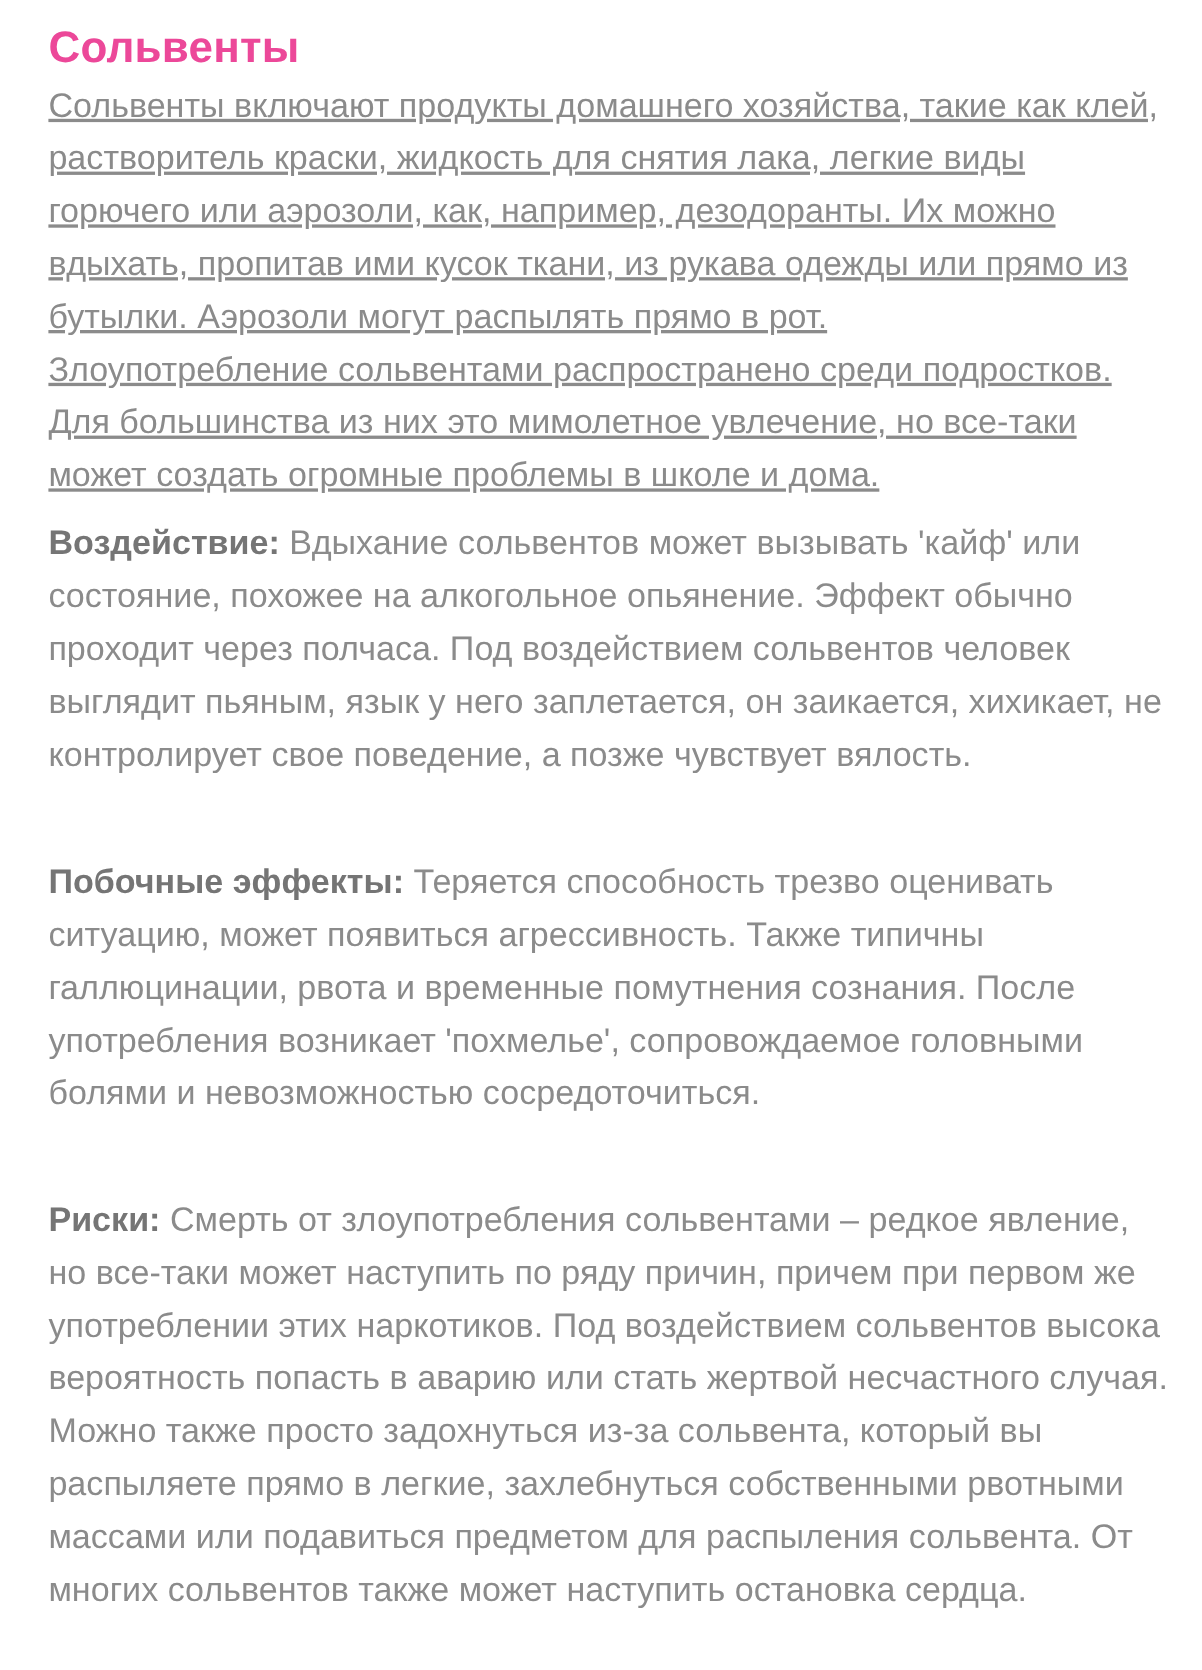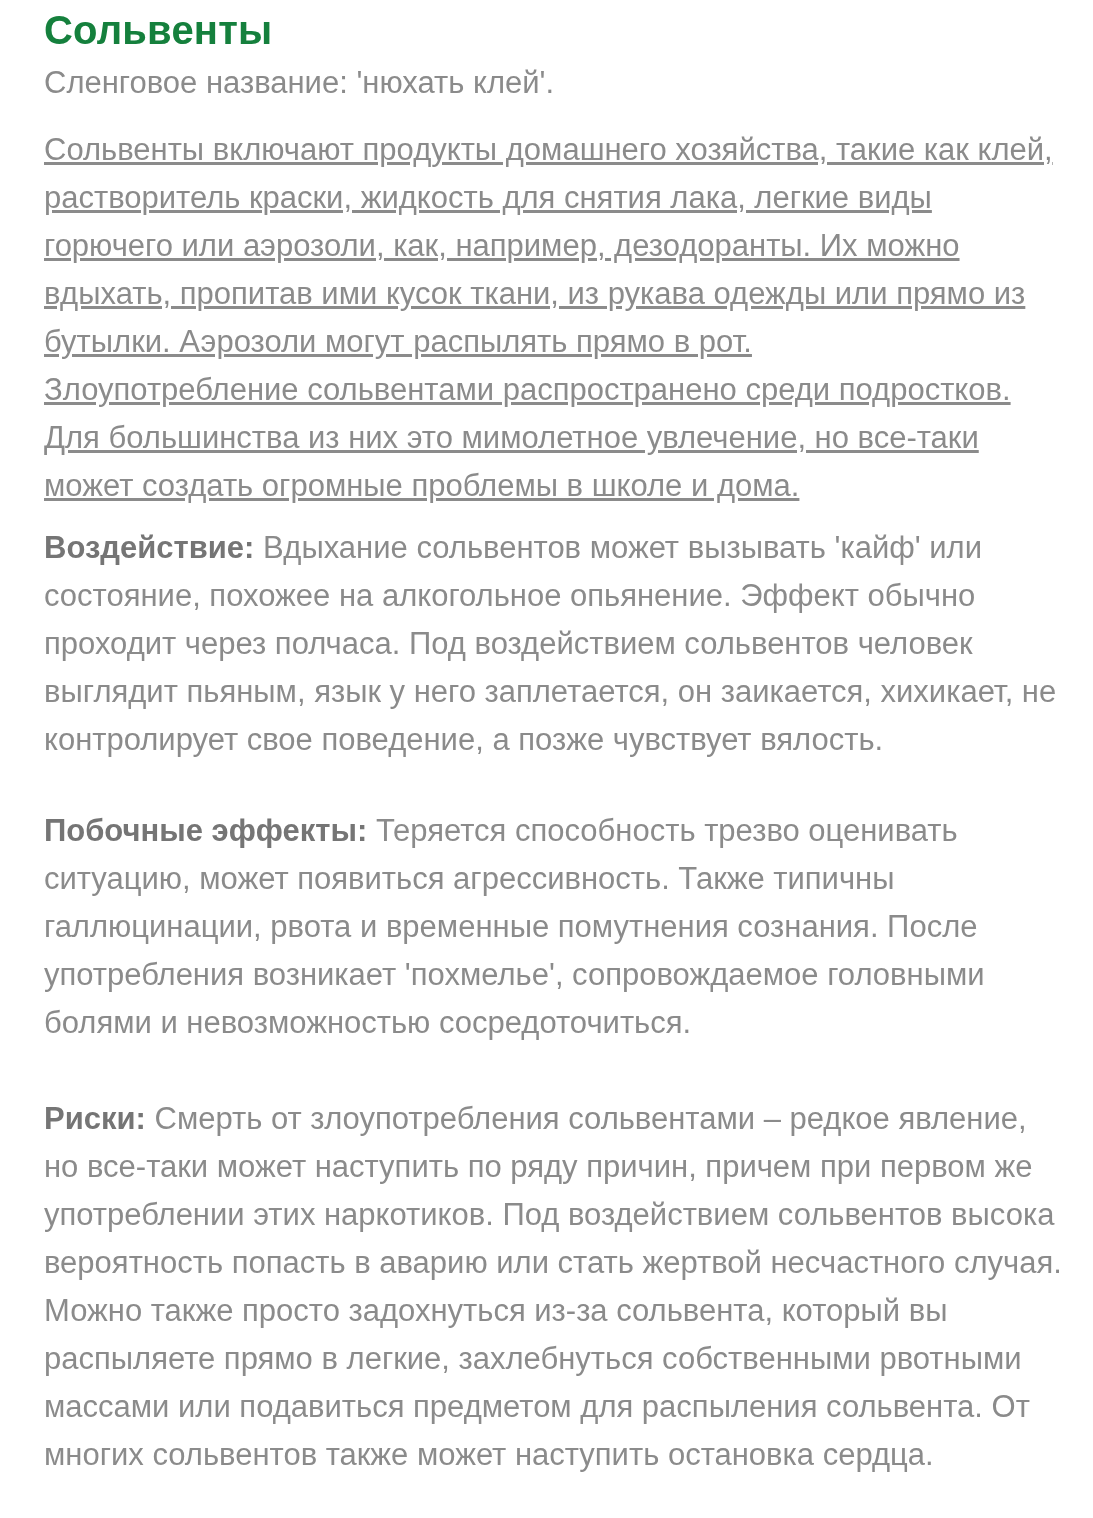--- a/index.html
+++ b/index.html
@@ -15,22 +15,22 @@
     box-sizing: border-box;
     width: 1093px;
     min-height: 1518px;
     padding: 8px 27px 0 44px;
     background: #ffffff;
   }
   .title {
     font-size: 40px;
     line-height: 44px;
     font-weight: bold;
-    color: #15803d;
-    margin: 0 0 7px 0;
+    color: #ec4899;
+    margin: 13px 0 7px 0;
     letter-spacing: 0.2px;
   }
   .subtitle {
     font-size: 31px;
     line-height: 48px;
     color: #8b8b8b;
     margin: 0 0 19px 0;
     white-space: pre-line;
   }
   .para {
@@ -38,31 +38,30 @@
     line-height: 48px;
     color: #8b8b8b;
     margin: 0;
     white-space: pre-line;
   }
   .para strong {
     font-weight: bold;
     color: #757575;
   }
   .para.gap-small   { margin-bottom: 14px; text-decoration: underline; }
-  .para.gap-medium  { margin-bottom: 43px; }
-  .para.gap-large   { margin-bottom: 48px; }
+  .para.gap-medium  { margin-bottom: 68px; }
+  .para.gap-large   { margin-bottom: 67px; }
 </style>
 </head>
 <body>
 
 <div class="page">
 
   <h1 class="title">Сольвенты</h1>
 
-  <p class="subtitle">Сленговое название: 'нюхать клей'.</p>
 
   <p class="para gap-small"><span>Сольвенты включают продукты домашнего хозяйства, такие как клей, растворитель краски, жидкость для снятия лака, легкие виды горючего или аэрозоли, как, например, дезодоранты. Их можно вдыхать, пропитав ими кусок ткани, из рукава одежды или прямо из бутылки. Аэрозоли могут распылять прямо в рот.
 Злоупотребление сольвентами распространено среди подростков. Для большинства из них это мимолетное увлечение, но все-таки может создать огромные проблемы в школе и дома.</span></p>
 
   <p class="para gap-medium"><strong>Воздействие:</strong><span> Вдыхание сольвентов может вызывать 'кайф' или состояние, похожее на алкогольное опьянение. Эффект обычно проходит через полчаса. Под воздействием сольвентов человек выглядит пьяным, язык у него заплетается, он заикается, хихикает, не контролирует свое поведение, а позже чувствует вялость.</span></p>
 
   <p class="para gap-large"><strong>Побочные эффекты:</strong><span> Теряется способность трезво оценивать ситуацию, может появиться агрессивность. Также типичны галлюцинации, рвота и временные помутнения сознания. После употребления возникает 'похмелье', сопровождаемое головными болями и невозможностью сосредоточиться.</span></p>
 
   <p class="para"><strong>Риски:</strong><span> Смерть от злоупотребления сольвентами – редкое явление, но все-таки может наступить по ряду причин, причем при первом же употреблении этих наркотиков. Под воздействием сольвентов высока вероятность попасть в аварию или стать жертвой несчастного случая. Можно также просто задохнуться из-за сольвента, который вы распыляете прямо в легкие, захлебнуться собственными рвотными массами или подавиться предметом для распыления сольвента. От многих сольвентов также может наступить остановка сердца.</span></p>
 

